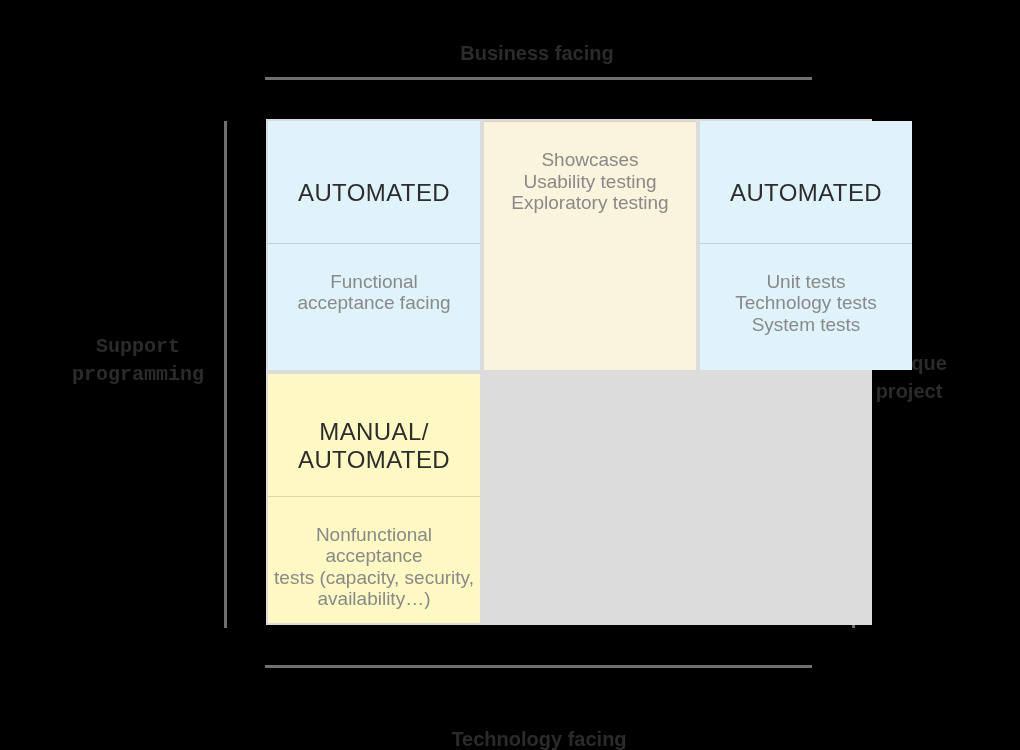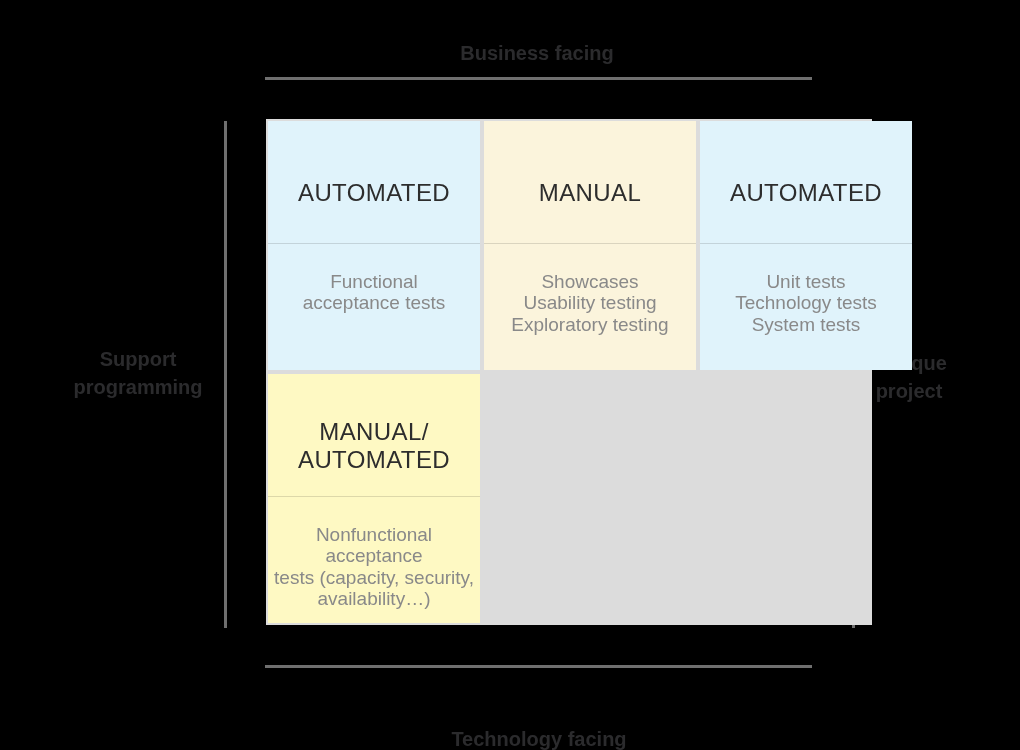--- a/index.html
+++ b/index.html
@@ -17,21 +17,21 @@
     position: absolute;
     color: #2b2b2d;
     font-size: 20px;
     font-weight: bold;
     line-height: 28px;
     text-align: center;
     white-space: pre-line;
   }
   .axis-label.top    { left: 264px; top: 39px;  width: 546px; }
   .axis-label.bottom { left: 266px; top: 681px; width: 546px; margin-top: 44px; }
-  .axis-label.left   { left: 42px;  top: 345px; width: 192px; }
+  .axis-label.left   { left: 42px;  top: 333px; width: 192px; font-family: Liberation Mono, monospace; }
   .axis-label.right  { left: 813px; top: 349px; width: 192px; }
 
   .axis-line { position: absolute; background: #6f6f6f; }
   .axis-line.top    { left: 265px; top: 77px;  width: 547px; height: 3px; }
   .axis-line.bottom { left: 265px; top: 665px; width: 547px; height: 3px; }
   .axis-line.left   { left: 224px; top: 121px; width: 3px;  height: 507px; }
   .axis-line.right  { left: 852px; top: 121px; width: 3px;  height: 507px; }
 
   #grid {
     position: absolute;
@@ -103,28 +103,25 @@
 
   <div id="grid">
 
     <div class="cell" style="background: rgb(224, 243, 251);">
       <div class="cell-top">
         <div class="cell-title">AUTOMATED</div>
       </div>
       <div class="cell-divider"></div>
       <div class="cell-bottom">
         <div class="cell-body">Functional
-acceptance tests</div>
+acceptance facing</div>
       </div>
     </div>
 
     <div class="cell" style="background: rgb(251, 244, 220);">
-      <div class="cell-top">
-        <div class="cell-title">MANUAL</div>
-      </div>
       <div class="cell-divider"></div>
       <div class="cell-bottom">
         <div class="cell-body">Showcases
 Usability testing
 Exploratory testing</div>
       </div>
     </div>
 
     <div class="cell" style="background: rgb(224, 243, 251);">
       <div class="cell-top">

